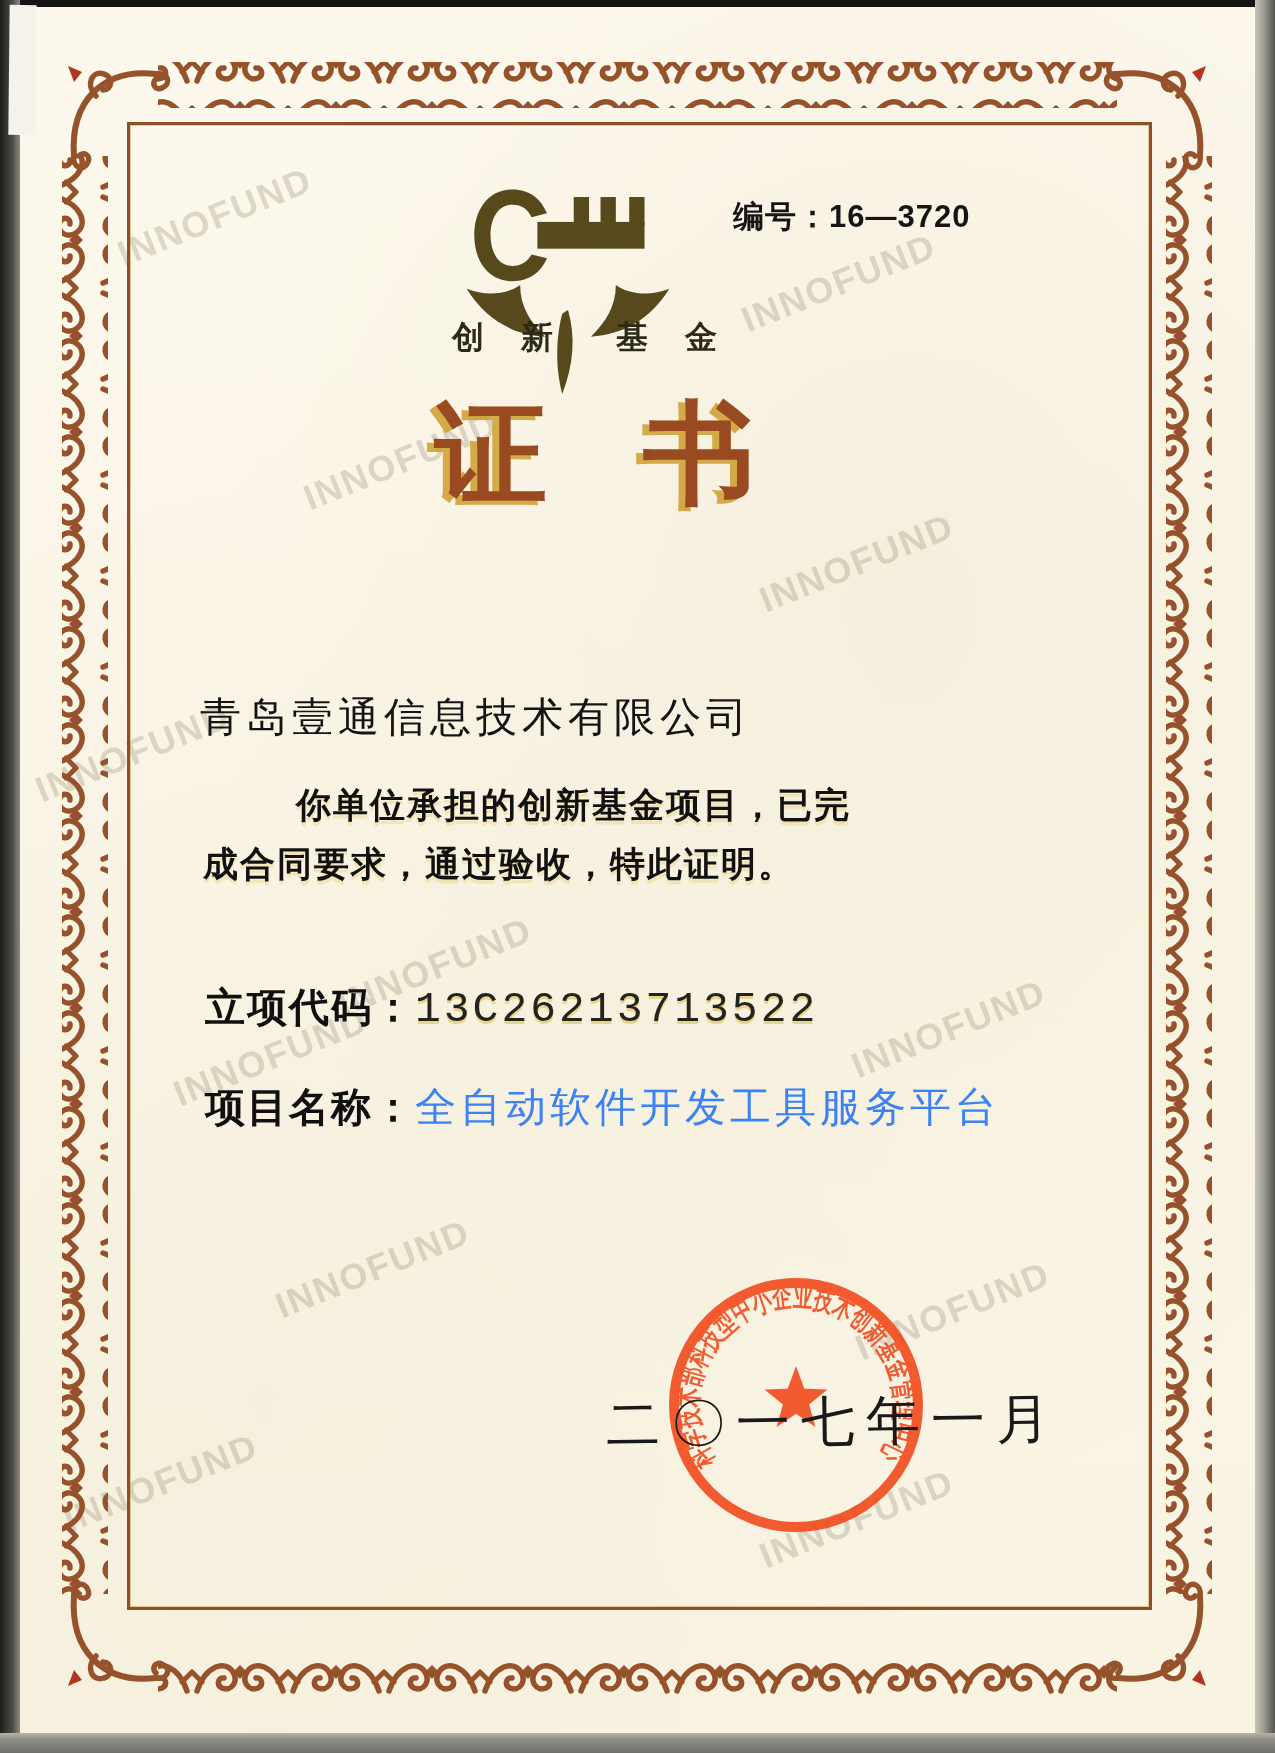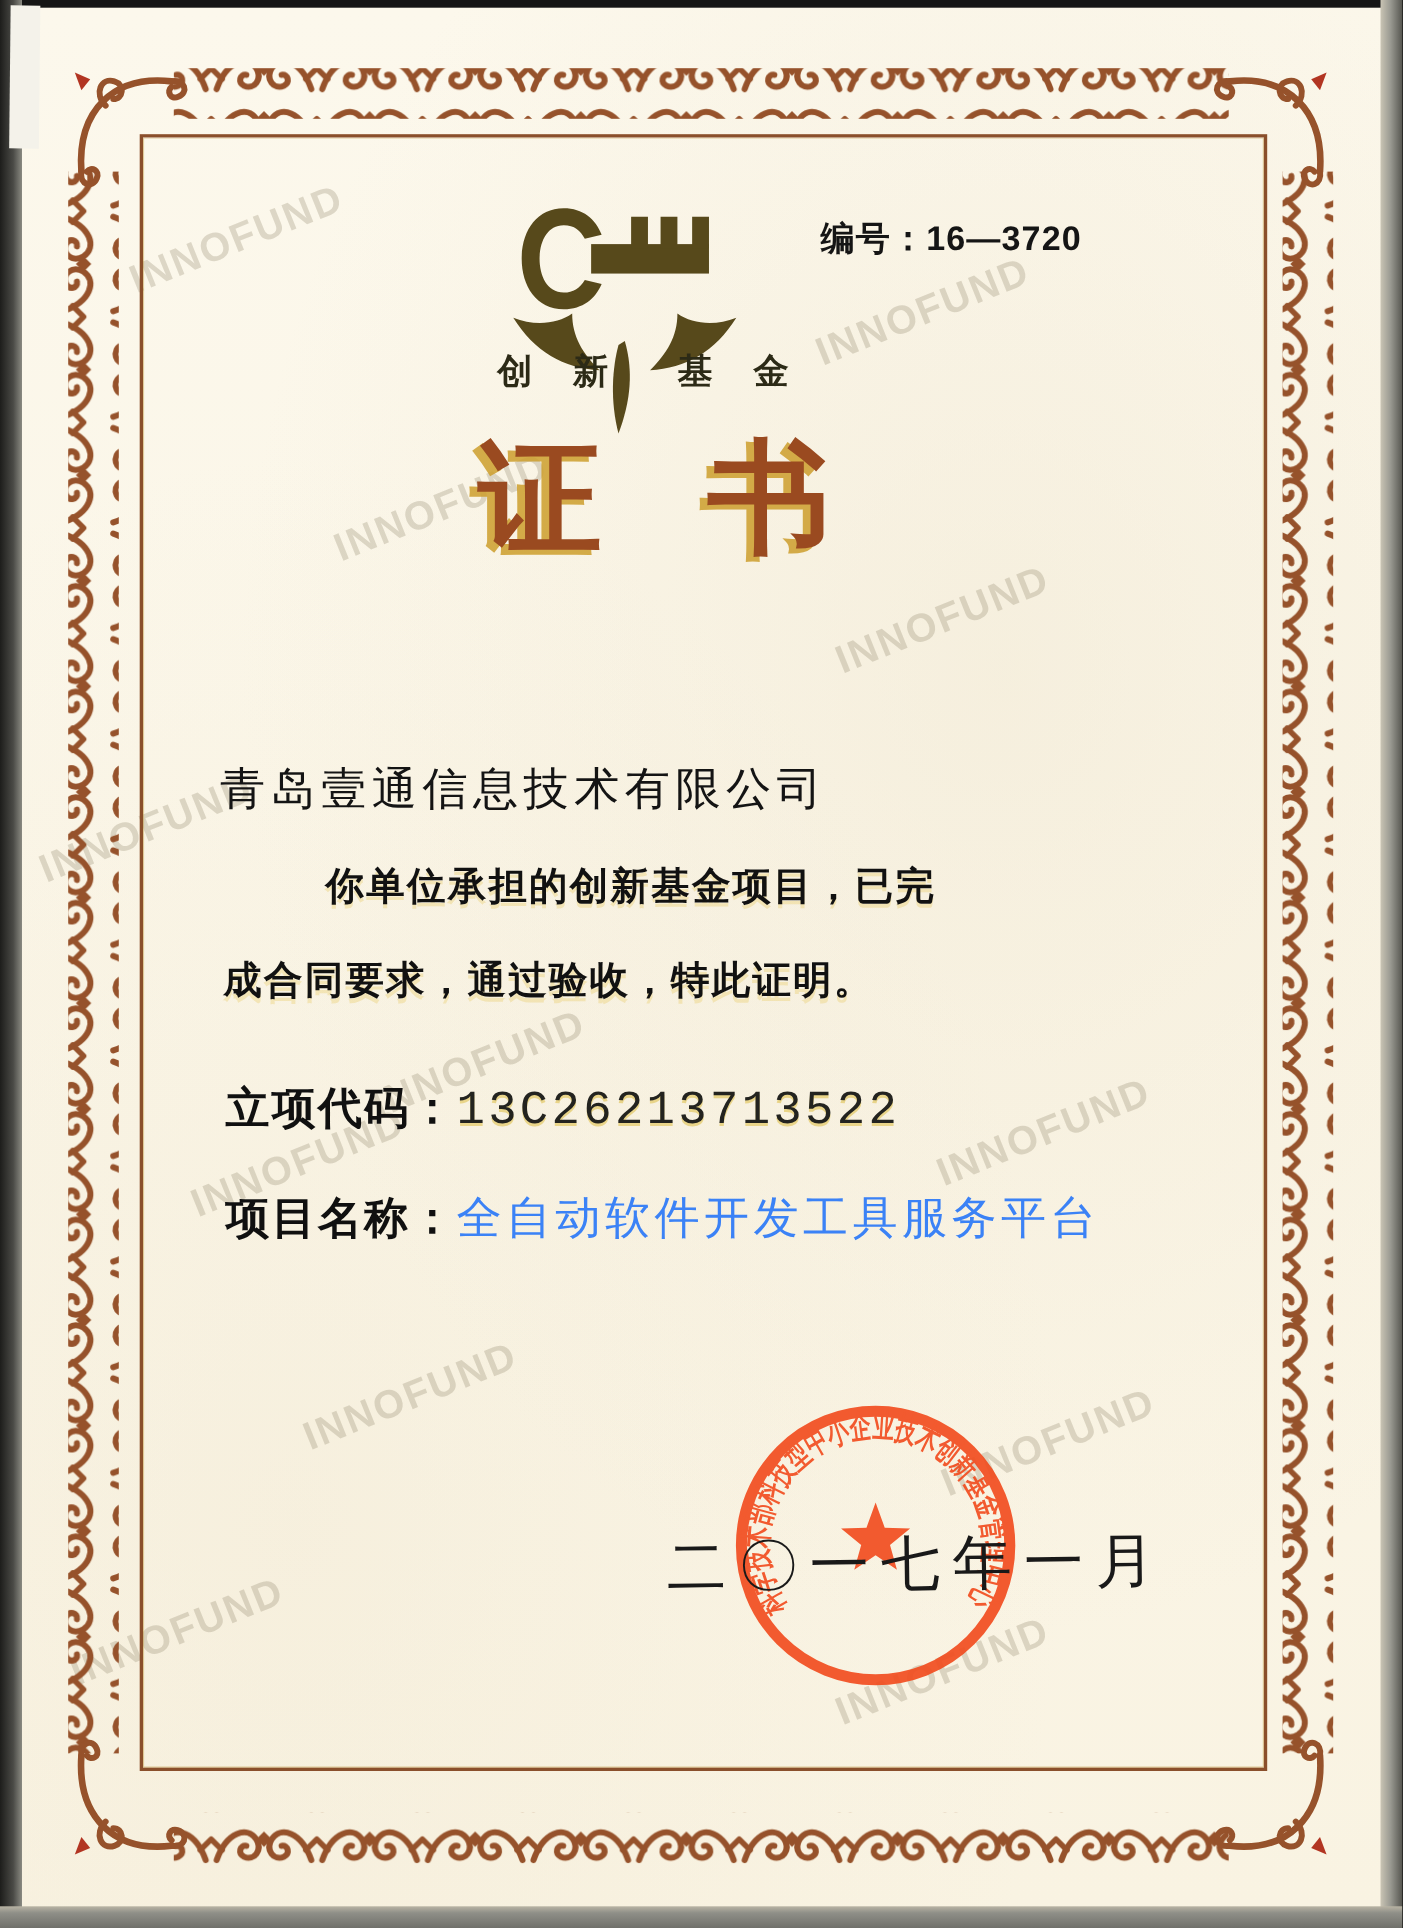--- a/index.html
+++ b/index.html
@@ -29,34 +29,34 @@
   .wm{position:absolute;font-weight:700;font-size:36px;letter-spacing:2px;
       color:rgba(150,140,112,.30);transform:rotate(-22deg);white-space:nowrap;
       font-family:"Liberation Sans","DejaVu Sans",sans-serif;}
   
   .logo-box{position:absolute;left:448px;top:176px;width:240px;height:220px;}
   .logo-label{position:absolute;font-size:32px;font-weight:700;color:#2c2a16;
       letter-spacing:14px;white-space:nowrap;}
   .logo-label.left{left:452px;top:316px;}
   .logo-label.right{left:616px;top:316px;}
   .serial{position:absolute;left:733px;top:196px;font-size:31px;font-weight:700;
-      color:#151515;letter-spacing:1px;white-space:nowrap;margin-left:13px;}
+      color:#151515;letter-spacing:1px;white-space:nowrap;}
   
   .cert-title{position:absolute;left:405px;top:398px;width:380px;display:flex;gap:96px;
       justify-content:center;font-family:"Liberation Serif","DejaVu Serif",serif;
       font-weight:900;font-size:112px;line-height:112px;color:#9a4a20;
       text-shadow:-7px 4px 0 rgba(204,158,44,.85);}
   
   .recipient{position:absolute;left:200px;top:690px;font-size:41px;color:#141414;
       font-family:"Liberation Serif","DejaVu Serif",serif;letter-spacing:5px;white-space:nowrap;}
   .body-line{position:absolute;font-size:35px;font-weight:700;color:#111;
       letter-spacing:2px;white-space:nowrap;
       text-shadow:0 4px 0 rgba(226,186,48,.25);}
   .body-line.l1{left:296px;top:782px;}
-  .body-line.l2{left:203px;top:868px;}
+  .body-line.l2{left:203px;top:841px;}
   .field-row{position:absolute;white-space:nowrap;}
   .field-label{font-size:40px;font-weight:700;color:#101010;letter-spacing:2px;}
   .row-code{left:205px;top:980px;}
   .row-name{left:205px;top:1080px;}
   .code-value{font-size:43px;color:#23231f;font-family:"Liberation Mono","DejaVu Sans Mono",monospace;
       letter-spacing:3px;text-shadow:0 3px 0 rgba(216,178,32,.45);}
   .name-value{font-size:41px;color:#3b82f6;font-family:"Liberation Serif","DejaVu Serif",serif;
       letter-spacing:4px;text-align:center;}
   
   .seal{position:absolute;left:661px;top:1270px;width:270px;height:270px;}

